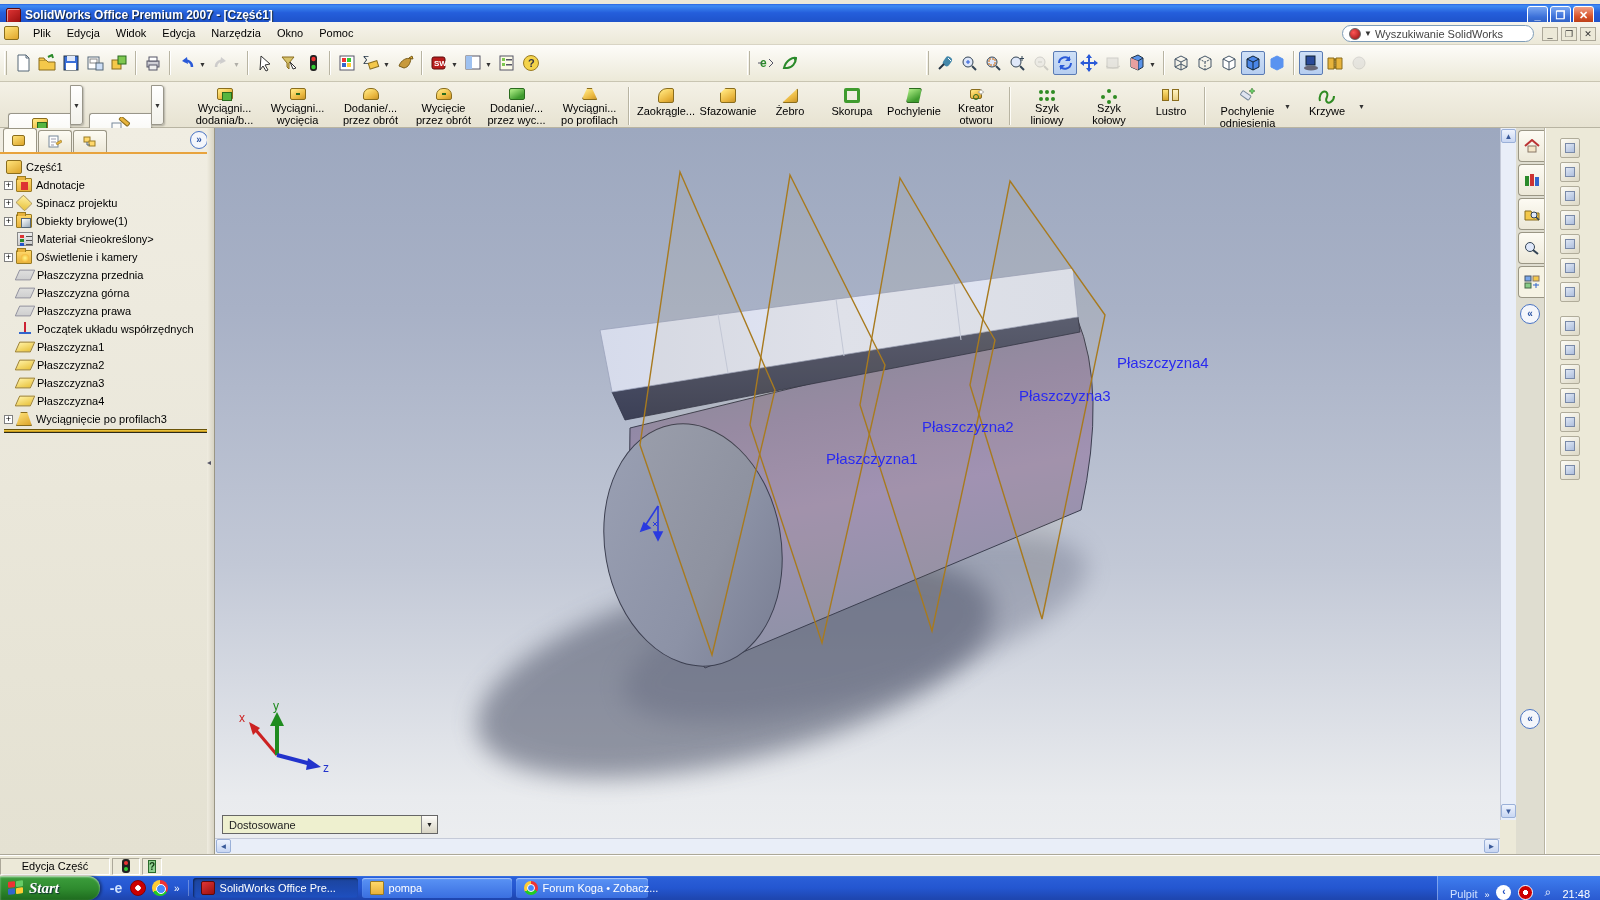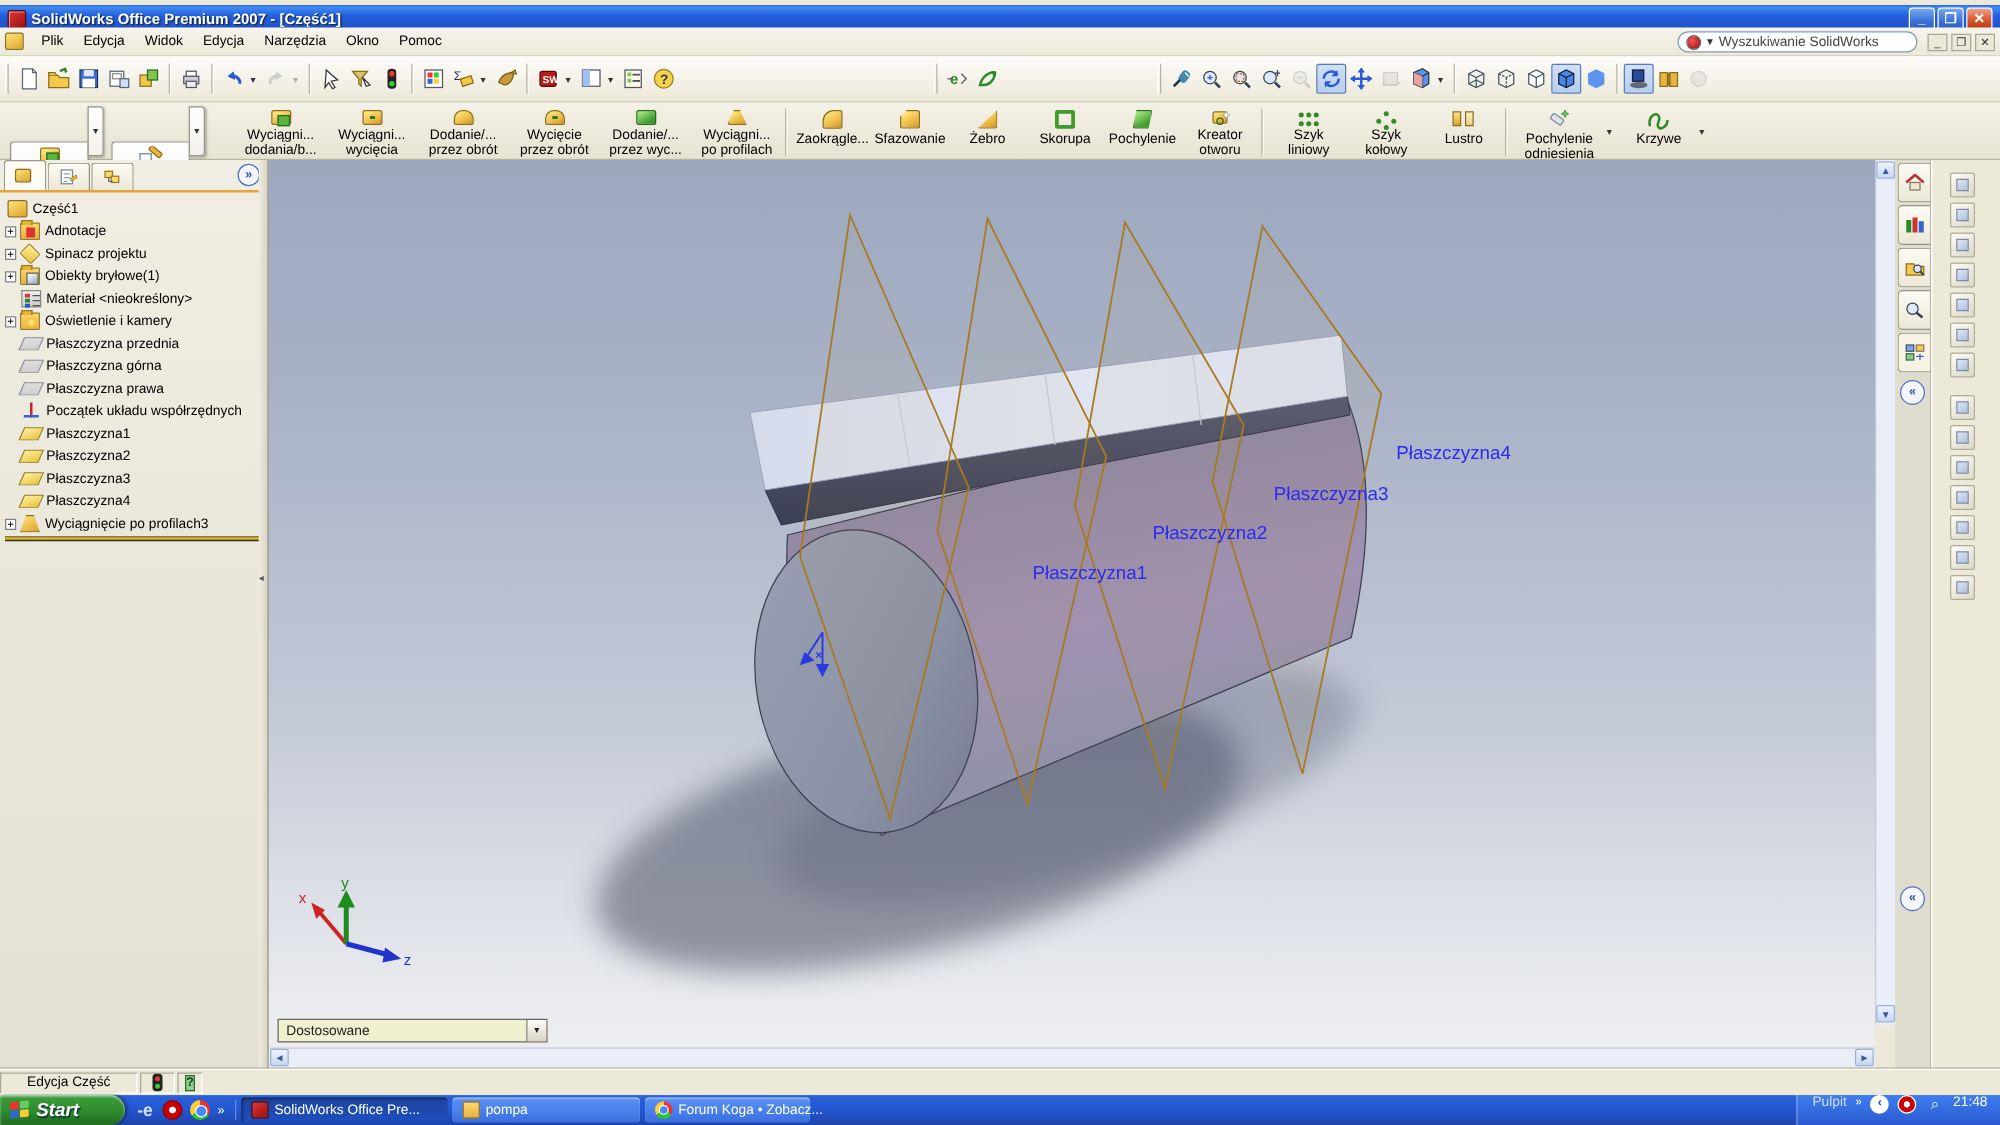--- a/index.html
+++ b/index.html
@@ -160,37 +160,37 @@
   #taskbar { position:absolute; left:0; top:876px; width:1600px; height:24px;
     background:linear-gradient(#3a77e8 0%, #2a5fd8 6%, #2456d0 50%, #1e46b0 95%); display:flex; align-items:center; }
   #startbtn { width:100px; height:24px; border-radius:0 12px 12px 0;
     background:linear-gradient(#57ad57 0%, #3a9b3a 10%, #2e8a2e 55%, #1e6b1e 100%);
     box-shadow:inset 0 1px 2px rgba(255,255,255,.6), 2px 0 3px rgba(0,0,0,.4);
     display:flex; align-items:center; gap:5px; padding-left:8px; }
   #startbtn .flag { width:16px; height:14px; display:grid; grid-template-columns:7px 7px; grid-template-rows:6px 6px; gap:1px; transform:skewY(-6deg); }
   #startbtn .flag i { border-radius:1px; }
   #startbtn .flag i:nth-child(1){background:#e33;} #startbtn .flag i:nth-child(2){background:#6c6;}
   #startbtn .flag i:nth-child(3){background:#36c;} #startbtn .flag i:nth-child(4){background:#fc3;}
-  #startbtn .stext { color:#fff; font-weight:bold; font-style:italic; font-size:15px; text-shadow:1px 1px 1px #133; }
+  #startbtn .stext { color:#fff; font-weight:bold; font-style:italic; font-size:15px; text-shadow:1px 1px 1px #133;font-family:Liberation Serif, serif; }
   #quicklaunch { display:flex; align-items:center; gap:6px; padding:0 8px; border-right:1px solid rgba(255,255,255,.3); }
   .qlicon { width:16px; height:16px; }
   .ql-e { color:#cfe2ff; font-weight:bold; font-size:14px; line-height:16px; text-align:center; }
   .ql-opera { border-radius:50%; background:radial-gradient(circle at 50% 50%, #fff 25%, #c00 30%); border:1px solid #800; }
   .ql-chrome { border-radius:50%; background:conic-gradient(#e33 0 33%, #2c2 33% 66%, #fc3 66% 100%); position:relative; }
   .ql-chrome::after { content:""; position:absolute; left:4px; top:4px; width:8px; height:8px; border-radius:50%; background:#48f; border:1px solid #fff; }
   .ql-chev { color:#fff; font-size:10px; }
   .taskbtn { height:20px; margin-left:4px; border-radius:3px; display:flex; align-items:center; gap:5px; padding:0 8px;
     background:linear-gradient(#5a93f5,#3a6fe0); box-shadow:inset 0 1px 1px rgba(255,255,255,.5); color:#fff; font-size:11px; white-space:nowrap; }
   .taskbtn.active { background:linear-gradient(#1c449c,#1e4fc0); box-shadow:inset 1px 1px 2px rgba(0,0,0,.5); }
   .tico { width:14px; height:14px; flex:none; }
   .t-sw { background:linear-gradient(145deg,#e03535,#9b1010); border:1px solid #5d0a0a; border-radius:2px; }
   .t-folder { background:linear-gradient(#ffd86b,#e8b23c); border:1px solid #9a7b22; border-radius:1px; }
   .t-chrome { border-radius:50%; background:conic-gradient(#e33 0 33%, #2c2 33% 66%, #fc3 66% 100%); position:relative; }
   .t-chrome::after { content:""; position:absolute; left:3px; top:3px; width:6px; height:6px; border-radius:50%; background:#48f; border:1px solid #fff; }
-  #tray { margin-left:auto; height:24px; display:flex; align-items:flex-start; gap:7px; padding:0 10px 0 12px;
+  #tray { margin-left:auto; height:24px; display:flex; align-items:flex-end; gap:7px; padding:0 10px 0 12px;
     border-left:1px solid rgba(255,255,255,.35); background:linear-gradient(#3f7ef0,#2a5ad0); }
   #tray .pulpit { color:#cfe0ff; font-size:11px; }
   #tray .chev { color:#fff; font-size:9px; }
   .trayicon { width:15px; height:15px; }
   .tr-lang { border-radius:50%; background:#fff; color:#1a4ac0; font-size:10px; line-height:14px; text-align:center; font-weight:bold; }
   .tr-opera { border-radius:50%; background:radial-gradient(circle at 50% 50%, #fff 25%, #c00 30%); border:1px solid #fff; }
   .tr-mag { color:#e8eeff; font-size:12px; line-height:15px; text-align:center; }
   #tray .time { color:#fff; font-size:11px; }
 
   text.svglabel { font-family:"Liberation Sans",sans-serif; }

